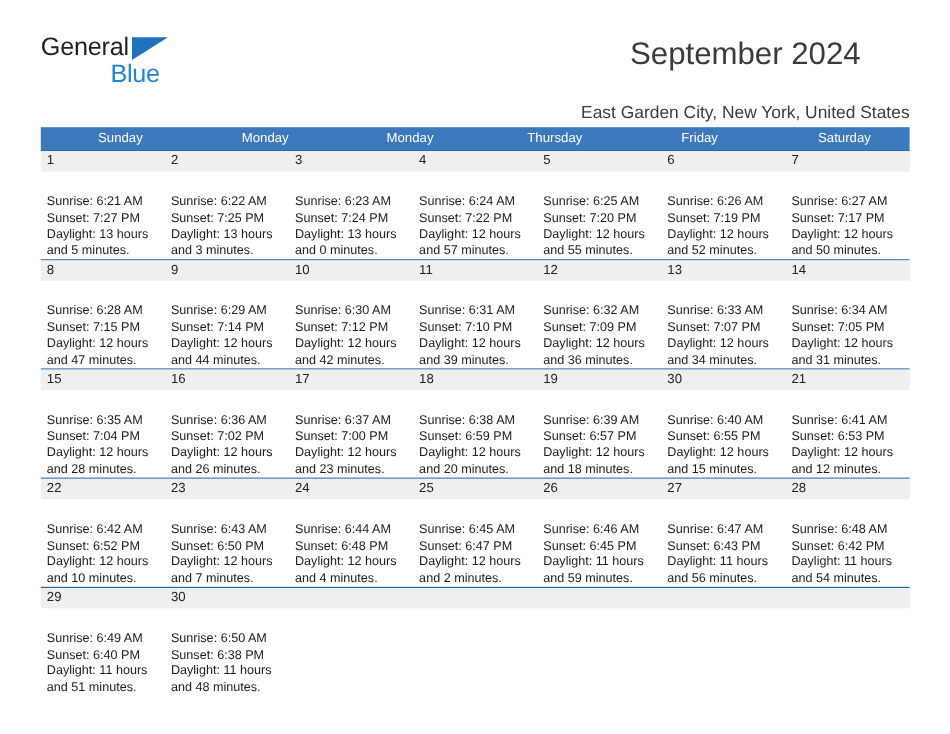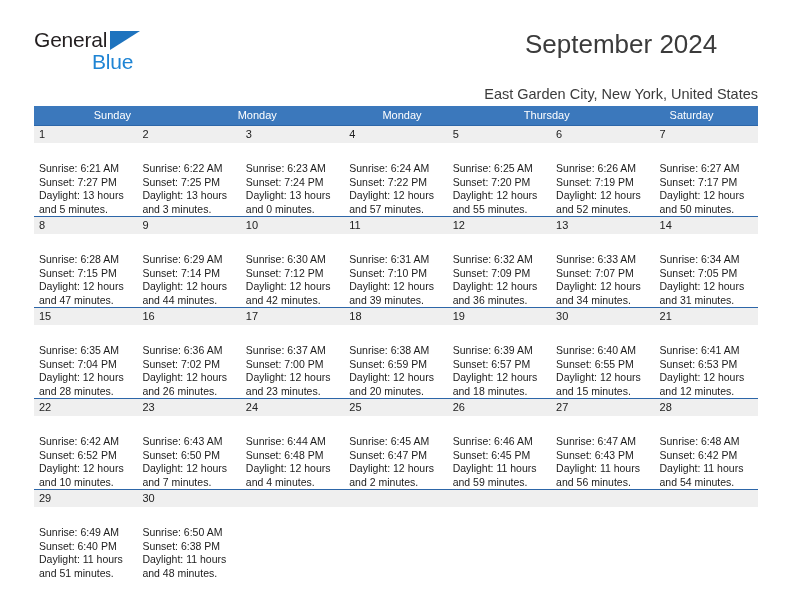--- a/index.html
+++ b/index.html
@@ -173,20 +173,21 @@
 
   </div>
 
   <div class="calendar">
 
     <div class="weekday-row">
       <div class="weekday">Sunday</div>
       <div class="weekday">Monday</div>
       <div class="weekday">Monday</div>
       <div class="weekday">Thursday</div>
+      <div class="weekday">Friday</div>
       <div class="weekday">Saturday</div>
     </div>
 
     <div class="week-row">
       <div class="daynum-band"></div>
       <div class="days">
         <div class="day-cell">
           <div class="day-num">1</div>
           <div class="day-info">Sunrise: 6:21 AM
 Sunset: 7:27 PM

